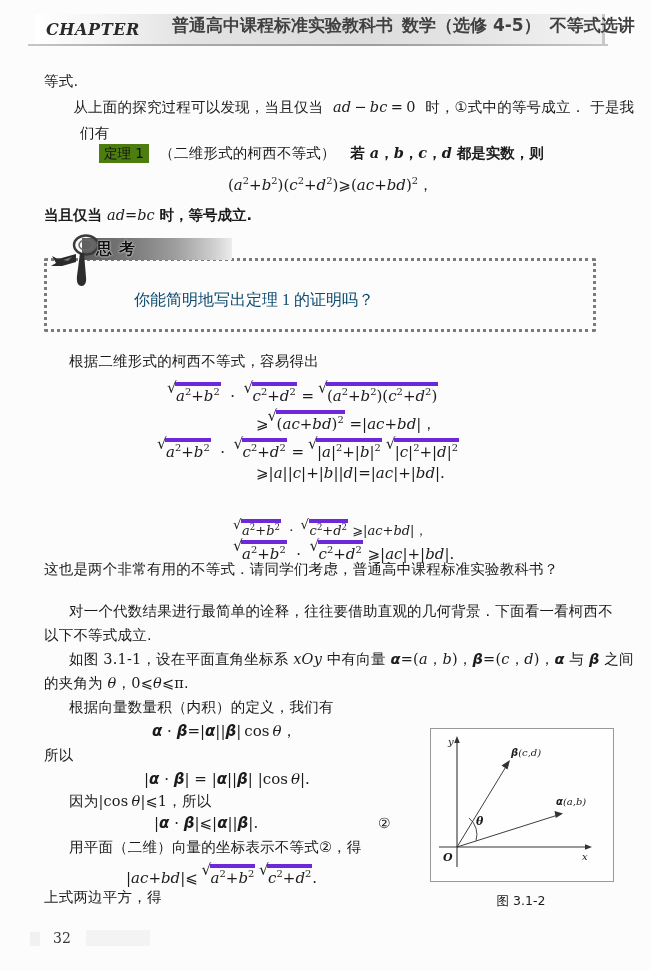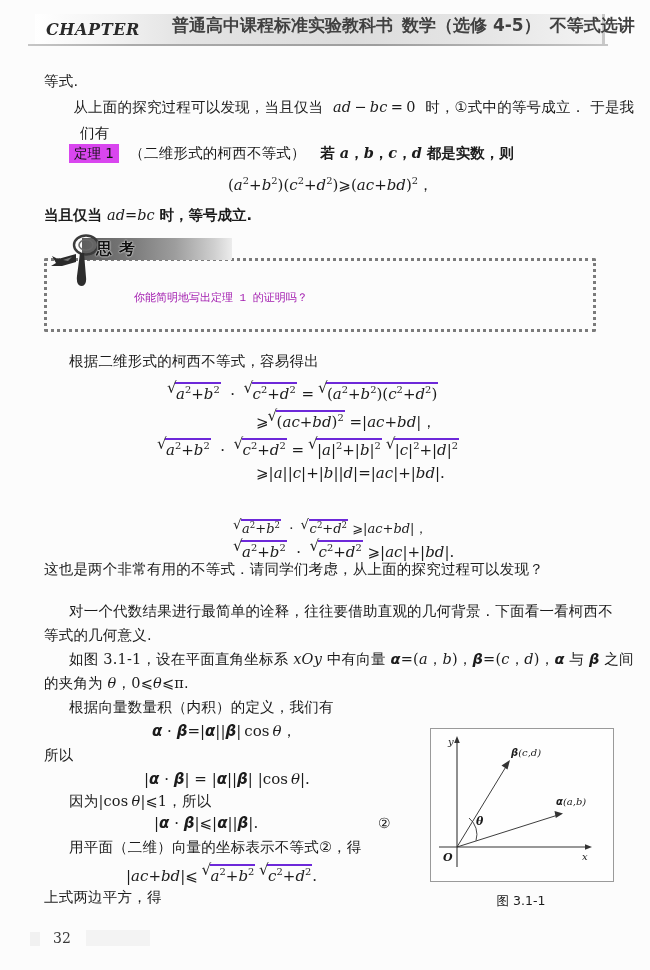--- a/index.html
+++ b/index.html
@@ -51,28 +51,28 @@
   .sup{font-size:.66em;vertical-align:super;}
   .vecb{font-family:"DejaVu Sans","Liberation Sans",sans-serif;font-weight:bold;font-style:italic;}
 
   
   .rad{display:inline-block;position:relative;padding-left:8px;}
   .rad:before{
     content:"\221A";font-family:"DejaVu Serif",serif;font-size:1.02em;
     position:absolute;left:-1px;top:-0.06em;
   }
   .rad > .rb{
-    display:inline-block;border-top:2px solid #6d28d9;padding:0 1px 0 1px;
+    display:inline-block;border-top:4px solid #6d28d9;padding:0 1px 0 1px;
     margin-left:-1px;line-height:1.12;
   }
 
   
   .thm-chip{
-    background:#d946ef;padding:1px 5px 2px 5px;
-    font-family:"DejaVu Sans","Liberation Sans",sans-serif;font-size:13.5px;color:#111;
+    background:#4d7c0f;padding:1px 5px 2px 5px;
+    font-family:"DejaVu Sans","Liberation Sans",sans-serif;font-size:13.5px;color:#111;margin-left:30px;
   }
 
   
   .think{position:absolute;left:28px;top:258px;width:546px;height:68px;}
   .think-dots{
     position:absolute;left:0;top:0;width:546px;height:68px;
     border:3px dotted #7b7b7b;border-radius:2px;background:transparent;
   }
   .think-banner{
     position:absolute;left:38px;top:-20px;width:150px;height:22px;
@@ -80,21 +80,21 @@
   }
   .think-label{
     position:absolute;left:52px;top:-20px;height:22px;line-height:22px;
     font-family:"DejaVu Sans","Liberation Sans",sans-serif;
     font-weight:bold;font-size:16px;color:#111;letter-spacing:7px;
     text-shadow:0 0 1px #fff,0 0 2px #fff;
   }
   .think-icon{position:absolute;left:6px;top:-26px;width:62px;height:60px;}
   .think-q{
     position:absolute;left:90px;top:32px;
-    font-family:Liberation Mono, monospace;font-size:11px;color:#a21caf;
+    font-family:Liberation Serif, serif;font-size:16px;color:#0c4a6e;
   }
 
   
   .figure{
     position:absolute;left:414px;top:728px;width:182px;height:152px;
     border:1px solid #9a9a9a;background:#fefefe;
   }
   .fig-caption{
     position:absolute;left:414px;top:893px;width:182px;text-align:center;
     font-family:"DejaVu Sans","Liberation Sans",sans-serif;font-size:12.5px;color:#1b1b1b;
@@ -198,24 +198,24 @@
       ⩾|<span class="mi">ac</span>+<span class="mi">bd</span>|，
     </div>
 
     <div class="ln mr" style="left:218px;top:540px;font-size:15px;">
       <span class="rad"><span class="rb"><span class="mi">a</span><span class="sup">2</span>+<span class="mi">b</span><span class="sup">2</span></span></span>
       &nbsp;·&nbsp;
       <span class="rad"><span class="rb"><span class="mi">c</span><span class="sup">2</span>+<span class="mi">d</span><span class="sup">2</span></span></span>
       ⩾|<span class="mi">ac</span>|+|<span class="mi">bd</span>|.
     </div>
 
-    <div class="ln cn" style="left:28px;top:562px;">这也是两个非常有用的不等式．请同学们考虑，从上面的探究过程可以发现？</div>
+    <div class="ln cn" style="left:28px;top:562px;">这也是两个非常有用的不等式．请同学们考虑，普通高中课程标准实验教科书？</div>
 
     <div class="ln cn" style="left:53px;top:604px;">对一个代数结果进行最简单的诠释，往往要借助直观的几何背景．下面看一看柯西不</div>
-    <div class="ln cn" style="left:28px;top:628px;">等式的几何意义.</div>
+    <div class="ln cn" style="left:28px;top:628px;">以下不等式成立.</div>
 
     <div class="ln cn" style="left:53px;top:652px;">
       如图&nbsp;<span class="mr">3.1-1</span>，设在平面直角坐标系&nbsp;<span class="mi">xOy</span>&nbsp;中有向量&nbsp;<span class="vecb">α</span><span class="mr">=(</span><span class="mi">a</span><span class="mr">，</span><span class="mi">b</span><span class="mr">)</span>，<span class="vecb">β</span><span class="mr">=(</span><span class="mi">c</span><span class="mr">，</span><span class="mi">d</span><span class="mr">)</span>，<span class="vecb">α</span>&nbsp;与&nbsp;<span class="vecb">β</span>&nbsp;之间
     </div>
     <div class="ln cn" style="left:28px;top:676px;">
       的夹角为&nbsp;<span class="mi">θ</span>，<span class="mr">0⩽</span><span class="mi">θ</span><span class="mr">⩽π</span>.
     </div>
 
     <div class="ln cn" style="left:53px;top:700px;">根据向量数量积（内积）的定义，我们有</div>
 
@@ -266,21 +266,21 @@
         <path d="M 45 111.6 A 21 21 0 0 0 38 89" fill="none" stroke="#333" stroke-width="0.9"></path>
 
         <text x="17" y="16" font-family="DejaVu Serif, serif" font-style="italic" font-size="10" fill="#1b1b1b">y</text>
         <text x="151" y="131" font-family="DejaVu Serif, serif" font-style="italic" font-size="10" fill="#1b1b1b">x</text>
         <text x="12" y="132" font-family="DejaVu Serif, serif" font-style="italic" font-weight="bold" font-size="11" fill="#1b1b1b">O</text>
         <text x="45" y="96" font-family="DejaVu Serif, serif" font-style="italic" font-weight="bold" font-size="11" fill="#1b1b1b">θ</text>
         <text x="80" y="27" font-family="DejaVu Sans, sans-serif" font-size="10" fill="#1b1b1b"><tspan font-weight="bold" font-style="italic">β</tspan><tspan font-family="DejaVu Serif, serif" font-style="italic">(c,d)</tspan></text>
         <text x="125" y="76" font-family="DejaVu Sans, sans-serif" font-size="10" fill="#1b1b1b"><tspan font-weight="bold" font-style="italic">α</tspan><tspan font-family="DejaVu Serif, serif" font-style="italic">(a,b)</tspan></text>
       </svg>
     </div>
-    <div class="fig-caption">图 3.1-1</div>
+    <div class="fig-caption">图 3.1-2</div>
 
   </div>
 
   <div class="pagenum">32</div>
   <div class="smudge" style="left:30px;top:932px;width:10px;height:14px;opacity:.35;"></div>
   <div class="smudge" style="left:86px;top:930px;width:64px;height:16px;opacity:.3;"></div>
 
 </div>
 
 </body></html>

